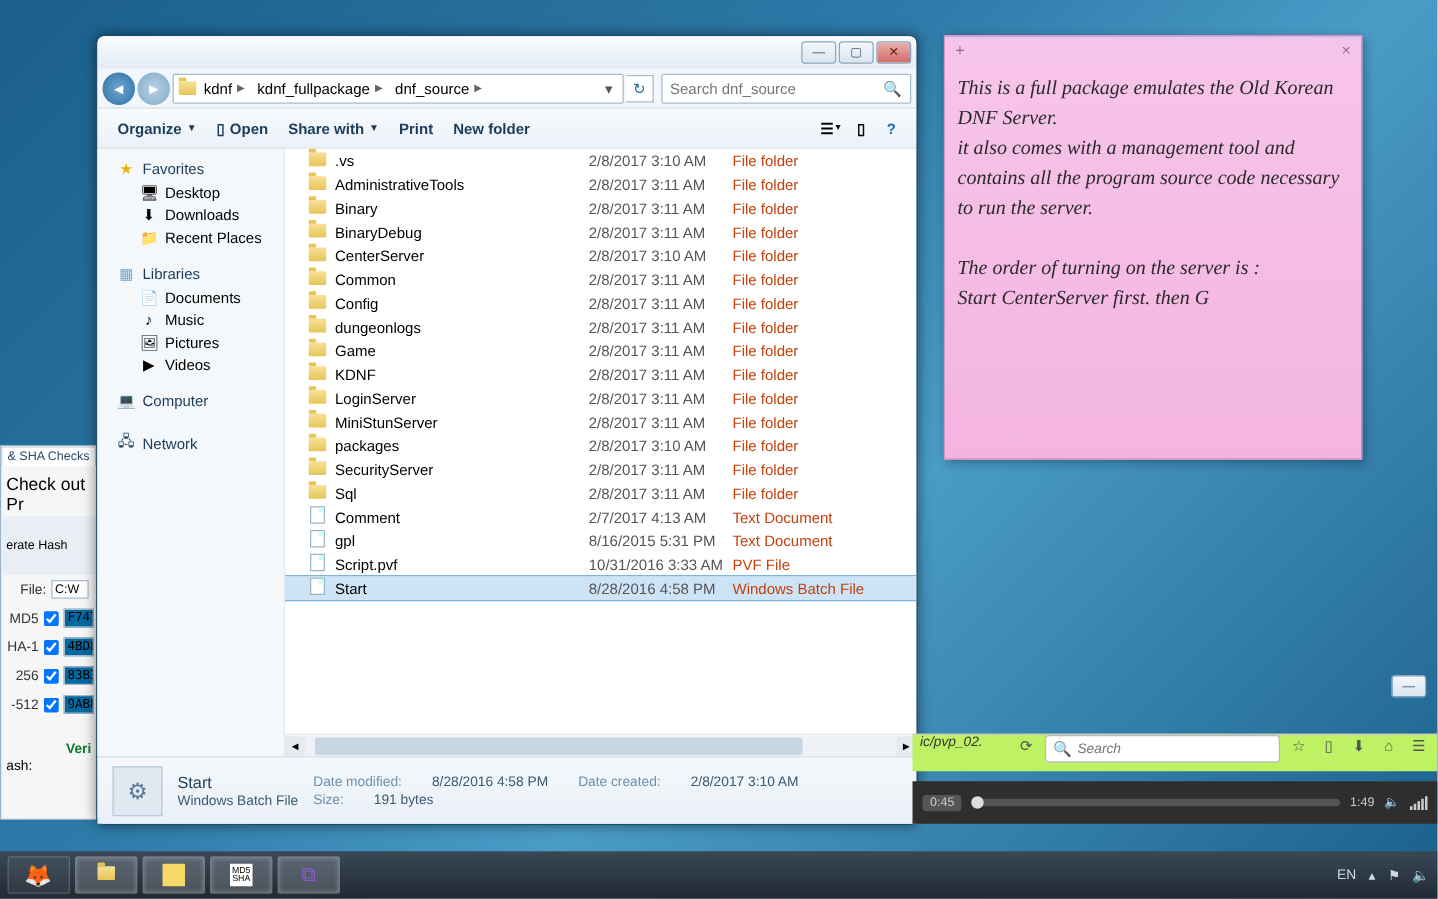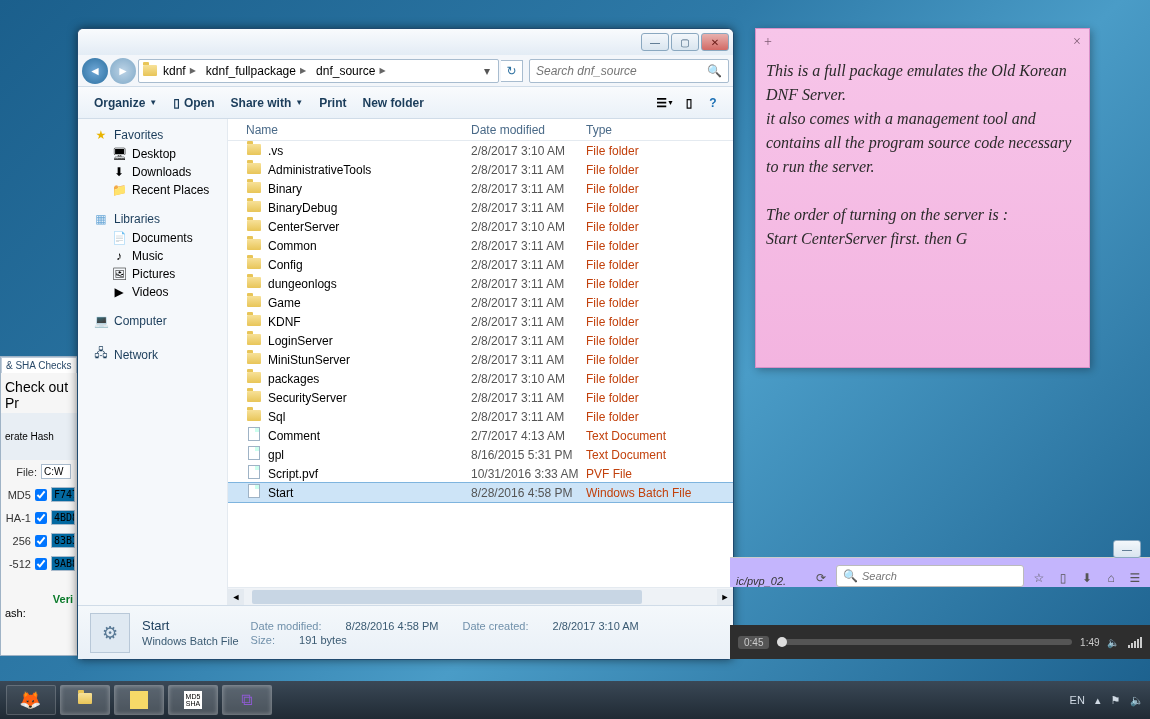--- a/index.html
+++ b/index.html
@@ -83,21 +83,21 @@
   gap:2px;
 }
 .bc-seg { display:flex; align-items:center; gap:4px; padding:0 4px; cursor:pointer; }
 .bc-sep { color:#666; font-size:8px; }
 .bc-dd { width:14px; text-align:center; color:#555;}
 .refresh-btn { width:22px; height:22px; display:flex;align-items:center;justify-content:center; border:1px solid #a8bccf; border-left:none; background:#fff; cursor:pointer; color:#2b6f9f;}
 .search-box {
   width:200px; height:24px; border:1px solid #a8bccf; border-radius:2px; background:#fff;
   display:flex; align-items:center; padding:0 6px; margin-left:4px;
 }
-.search-box input { border:none; outline:none; flex:1; font-size:12px; font-style:italic; color:#701a75; }
+.search-box input { border:none; outline:none; flex:1; font-size:12px; color:#701a75; }
 .search-box .mag { color:#2b6f9f; }
 
 .toolbar {
   height:32px;
   background:linear-gradient(#f9fbfd,#eaf1f8);
   border-bottom:1px solid #d0dce8;
   display:flex;
   align-items:center;
   padding:0 8px;
   gap:0;
@@ -200,22 +200,22 @@
 .hash-tab{position:absolute;top:0;left:0;padding:2px 4px;background:#fff;border:1px solid #c0cddb;border-bottom:none;font-size:10px;color:#2a4a6a;}
 .hash-body{padding-top:20px;}
 .hash-row{display:flex;align-items:center;gap:4px;padding:4px 2px;}
 .hash-label{width:34px;text-align:right;color:#333;}
 .hash-chk{width:12px;height:12px;}
 .hash-val{border:1px solid #abc;background:#0369a1;padding:1px 2px;width:28px;overflow:hidden;font-family:monospace;font-size:10px;}
 .hash-file{width:30px;border:1px solid #abc;background:#fff;padding:1px 2px;font-size:10px;}
 
 
 .browser-frag{
-  position:absolute; left:730px; top:557px; width:420px; height:30px;
-  background:#c4b5fd; border-top:1px solid #ccc; display:flex; align-items:flex-end; gap:6px; padding:0 6px;
+  position:absolute; left:730px; top:587px; width:420px; height:30px;
+  background:#bef264; border-top:1px solid #ccc; display:flex; align-items:flex-start; gap:6px; padding:0 6px;
 }
 .bf-addr{flex:0 0 70px;font-size:11px;color:#333;white-space:nowrap;overflow:hidden;font-style:italic;}
 .bf-reload{width:18px;height:18px;display:flex;align-items:center;justify-content:center;cursor:pointer;color:#555;}
 .bf-search{flex:1;border:1px solid #bbb;border-radius:3px;height:22px;display:flex;align-items:center;gap:4px;padding:0 6px;background:#fff;}
 .bf-search input{border:none;outline:none;flex:1;font-size:11px;font-style:italic;color:#888;}
 .bf-icon{width:18px;height:18px;display:flex;align-items:center;justify-content:center;cursor:pointer;color:#555;}
 
 
 .media-frag{
   position:absolute; left:730px; top:625px; width:420px; height:34px;
@@ -395,25 +395,20 @@
           </div>
       </div>
       <div class="sb-group">
         <div class="sb-head">
             <span class="sb-icon">🖧</span>
             <span>Network</span>
           </div>
       </div>
     </div>
     <div class="filepane">
-      <div class="col-headers">
-        <div class="col-name">Name</div>
-        <div class="col-date">Date modified</div>
-        <div class="col-type">Type</div>
-      </div>
       <div class="file-list" id="file-list">
           <div class="file-row">
             <span class="f-icon"><span class="folder-icon"></span></span>
             <span class="f-name">.vs</span>
             <span class="f-date">2/8/2017 3:10 AM</span>
             <span class="f-type">File folder</span>
           </div>
           <div class="file-row">
             <span class="f-icon"><span class="folder-icon"></span></span>
             <span class="f-name">AdministrativeTools</span>

